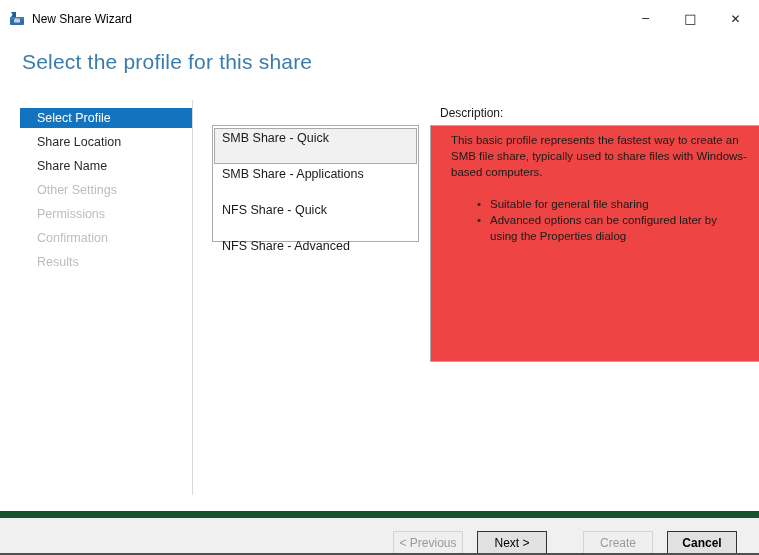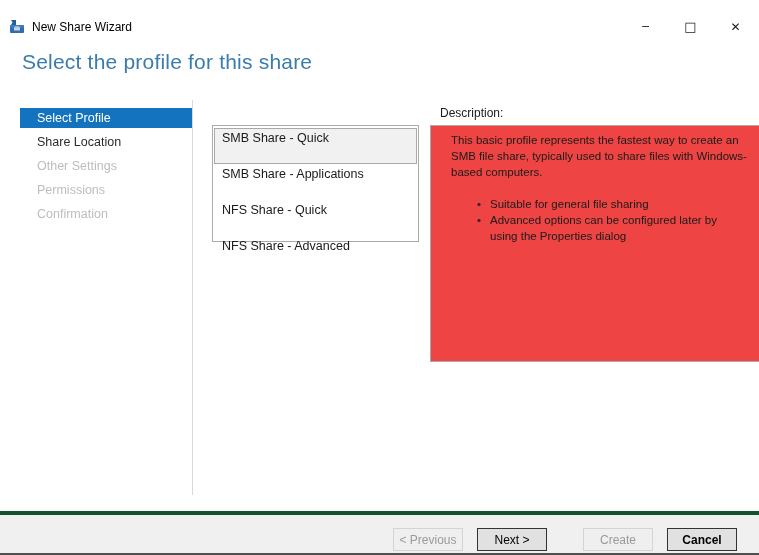--- a/index.html
+++ b/index.html
@@ -9,21 +9,21 @@
     --footer-bg:#f0f0f0;
     --disabled-text:#bdbdbd;
   }
   *{margin:0;padding:0;box-sizing:border-box;}
   html,body{background:#cfcfcf;font-family:"Liberation Sans","DejaVu Sans",sans-serif;}
   .window{
     position:relative;width:759px;height:555px;background:#ffffff;overflow:hidden;
     font-size:12px;color:#1a1a1a;
   }
   
-  .titlebar{position:absolute;left:0;top:12px;width:100%;height:29px;background:#ffffff;display:flex;align-items:center;}
+  .titlebar{position:absolute;left:0;top:4px;width:100%;height:29px;background:#ffffff;display:flex;align-items:center;}
   .app-icon{margin-left:9px;width:16px;height:16px;flex:0 0 auto;}
   .title-text{margin-left:7px;font-size:12px;color:#000;}
   .win-controls{position:absolute;right:1px;top:0;height:29px;display:flex;}
   .win-btn{width:45px;height:29px;border:none;background:transparent;display:flex;align-items:center;justify-content:center;color:#1a1a1a;cursor:default;font-family:"DejaVu Sans",sans-serif;}
   .win-btn.min{font-size:11px;}
   .win-btn.max{font-size:13px;}
   .win-btn.close{font-size:12px;}
   
   .page-heading{position:absolute;left:22px;top:50px;font-size:21px;font-weight:300;color:var(--heading-blue);letter-spacing:0.2px;}
   
@@ -38,21 +38,21 @@
   .label-description{left:440px;top:106px;}
   .listbox{position:absolute;left:212px;top:125px;width:207px;height:117px;border:1px solid var(--box-border);background:#fff;padding-top:2px;}
   .profile-item{height:36px;line-height:20px;margin:0 1px;padding-left:8px;font-size:12.5px;color:#1a1a1a;}
   .profile-item.selected{background:#f1f1f1;box-shadow:inset 0 0 0 1px #a9a9a9;}
   
   .descbox{position:absolute;left:430px;top:125px;width:338px;height:237px;border:1px solid var(--box-border);background:#ef4444;padding:6px 20px;font-size:11.5px;line-height:16px;color:#1a1a1a;}
   .desc-bullets{margin-top:16px;padding-left:26px;}
   .bullet-row{display:flex;}
   .bullet-glyph{width:13px;flex:0 0 auto;font-size:11.5px;}
   
-  .footer{position:absolute;left:0;top:511px;width:100%;height:43px;background:var(--footer-bg);border-top:4px solid #14532d;}
+  .footer{position:absolute;left:0;top:511px;width:100%;height:43px;background:var(--footer-bg);border-top:7px solid #14532d;}
   .btn{position:absolute;top:13px;width:70px;height:23px;font-size:12px;font-family:"Liberation Sans","DejaVu Sans",sans-serif;background:#e1e1e1;border:1px solid #333333;color:#000;padding:0;cursor:default;}
   .btn.disabled{background:#efefef;border:1px solid #d4d4d4;color:#9a9a9a;}
   .btn-previous{left:393px;}
   .btn-next{left:477px;}
   .btn-create{left:583px;}
   .btn-cancel{left:667px;font-weight:bold;}
   .bottom-frame{position:absolute;left:0;top:553px;width:100%;height:2px;background:#4f4f4f;}
 </style>
 </head>
 <body>
@@ -73,23 +73,25 @@
       <button class="win-btn max">□</button>
       <button class="win-btn close">✕</button>
     </div>
   </div>
 
   <div class="page-heading">Select the profile for this share</div>
 
   <div class="sidebar">
     <div class="step active"><span>Select Profile</span></div>
     <div class="step"><span>Share Location</span></div>
+    <div class="step"><span>Share Name</span></div>
     <div class="step disabled"><span>Other Settings</span></div>
     <div class="step disabled"><span>Permissions</span></div>
     <div class="step disabled"><span>Confirmation</span></div>
+    <div class="step disabled"><span>Results</span></div>
   </div>
   <div class="v-divider"></div>
 
   <div class="field-label label-profiles">File share profile:</div>
   <div class="listbox">
     <div class="profile-item selected">SMB Share - Quick</div>
     <div class="profile-item">SMB Share - Applications</div>
     <div class="profile-item">NFS Share - Quick</div>
     <div class="profile-item">NFS Share - Advanced</div>
   </div>

